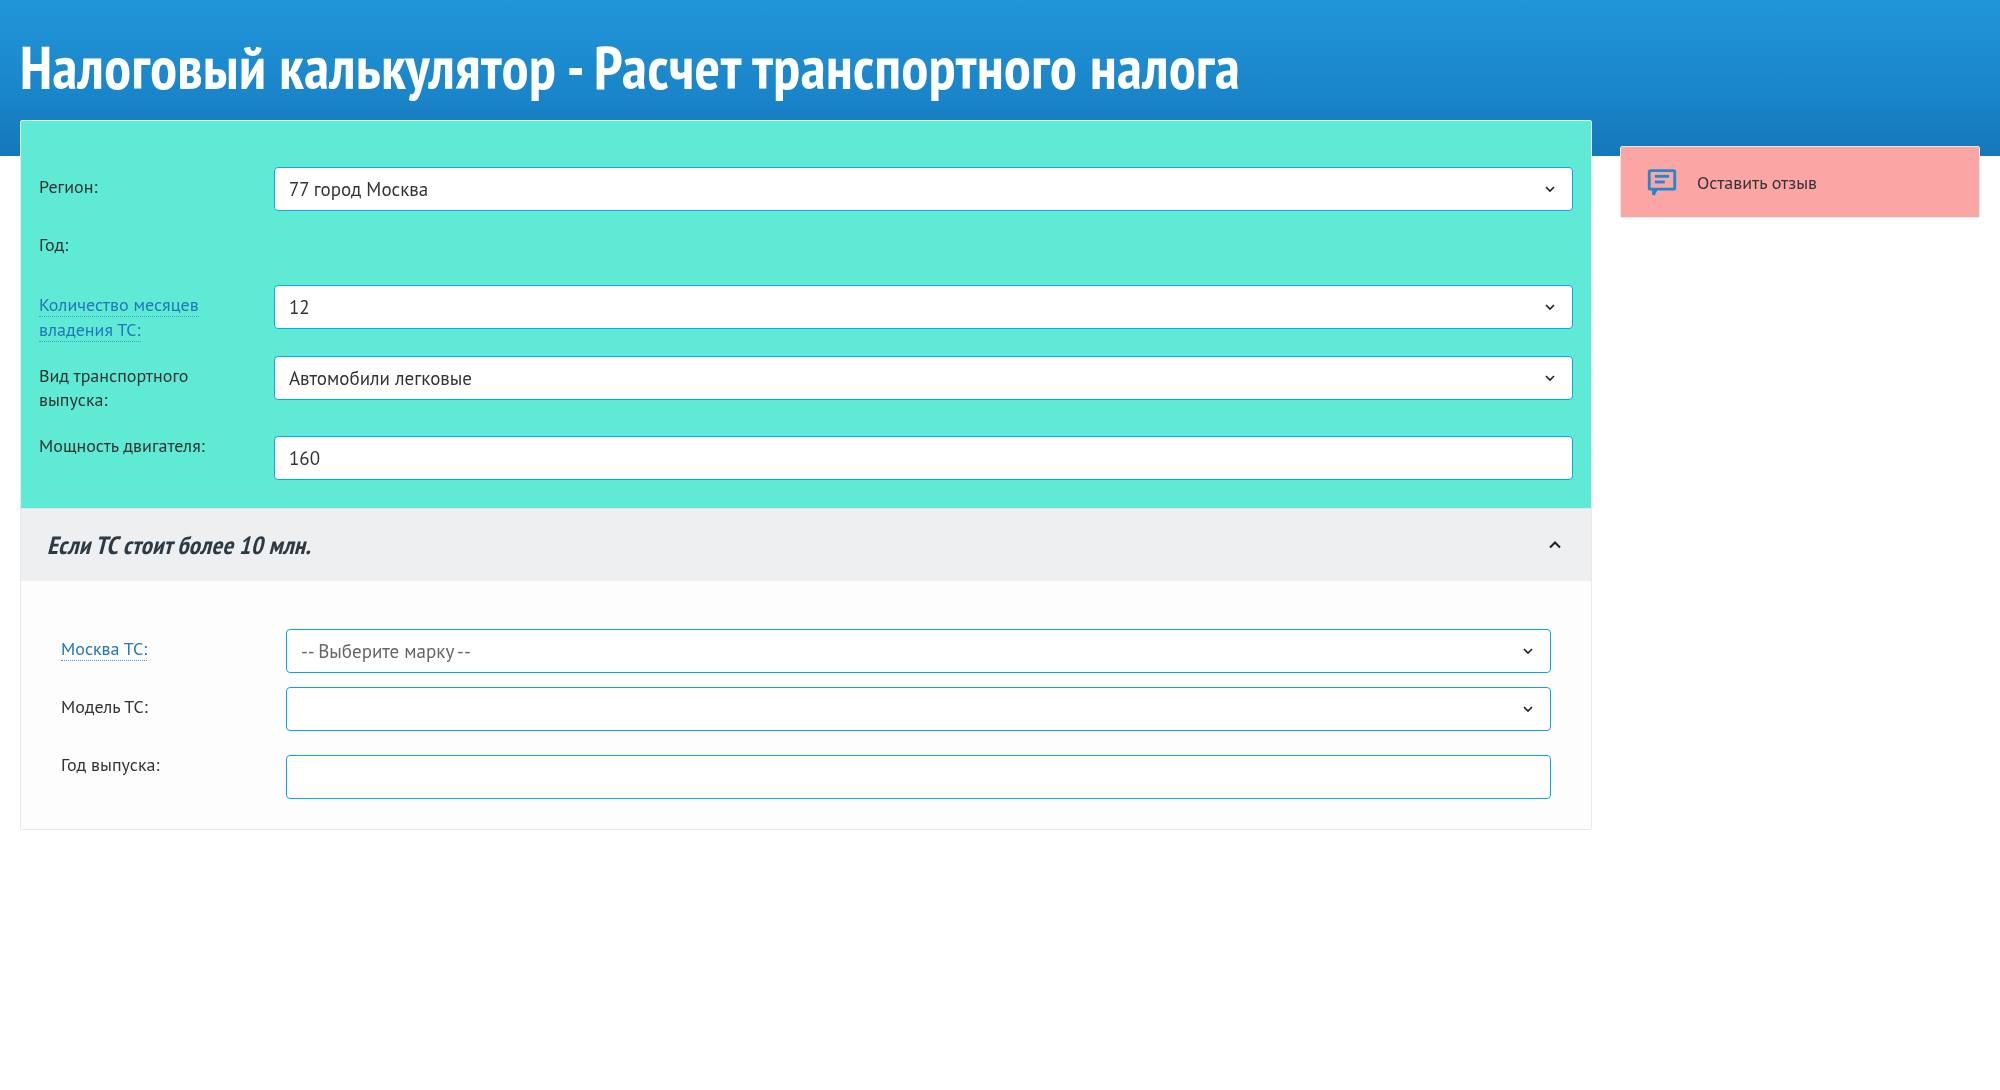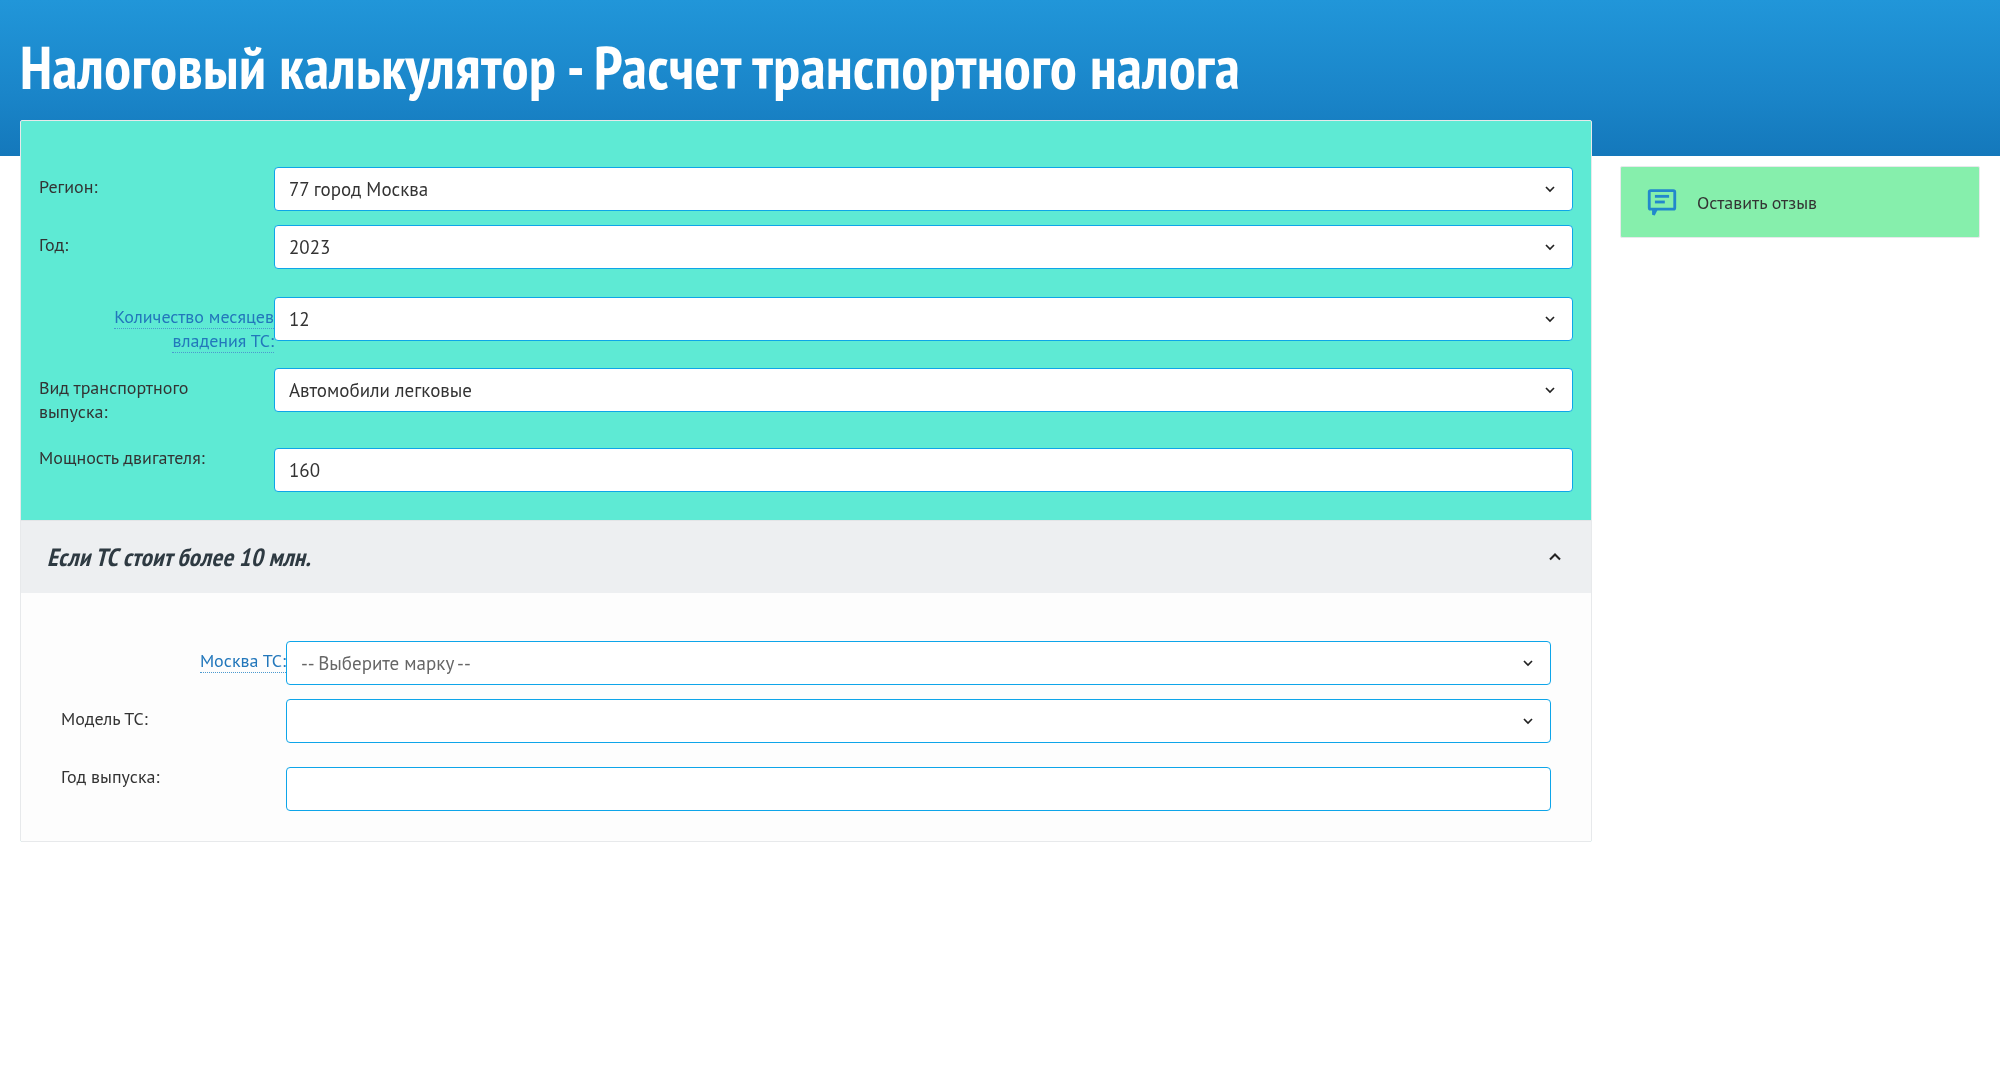--- a/index.html
+++ b/index.html
@@ -30,28 +30,28 @@
   }
   .main-card {
     flex: 1;
     background: #5eead4;
     border: 1px solid #e7e9eb;
     border-radius: 2px;
     padding-top: 46px;
   }
   .side-card {
     width: 360px;
-    background: #86efac;
+    background: #fca5a5;
     border: 1px solid #e7e9eb;
     border-radius: 2px;
     padding: 18px 24px;
     display: flex;
     align-items: center;
     gap: 18px;
-    margin-top: 46px;
+    margin-top: 26px;
   }
   .feedback-icon {
     color: #2288cc;
     display:flex;
     align-items:center;
   }
   .feedback-text {
     color: #333;
     font-size: 18px;
   }
@@ -65,21 +65,20 @@
   .form-label {
     width: 235px;
     flex-shrink: 0;
     font-size: 18px;
     color: #333;
     padding-top: 8px;
     line-height: 1.35;
   }
   .form-label.linklike {
     color: #2277bb;
-    text-align: right;
   }
   .form-label.linklike span{
     border-bottom: 1px dotted #4a99cf;
   }
   .form-control-wrap { flex: 1; }
   .select-ctl, .input-ctl {
     width: 100%;
     height: 44px;
     border: 1px solid #0ea5e9;
     border-radius: 4px;
@@ -148,30 +147,20 @@
               <span class="chev">
                 <svg width="16" height="16" viewBox="0 0 24 24" fill="none" stroke="currentColor" stroke-width="2.5">
                     <polyline points="6 9 12 15 18 9"></polyline>
                   </svg>
               </span>
             </div>
           </div>
         </div>
         <div class="form-row">
           <div class="form-label">Год:</div>
-          <div class="form-control-wrap">
-            <div class="select-ctl">
-              <span>2023</span>
-              <span class="chev">
-                <svg width="16" height="16" viewBox="0 0 24 24" fill="none" stroke="currentColor" stroke-width="2.5">
-                    <polyline points="6 9 12 15 18 9"></polyline>
-                  </svg>
-              </span>
-            </div>
-          </div>
         </div>
       </div>
 
       <div class="form-group-block">
         <div class="form-row">
           <div class="form-label linklike">
             <span>Количество месяцев</span><br>
             <span>владения ТС:</span>
           </div>
           <div class="form-control-wrap">

